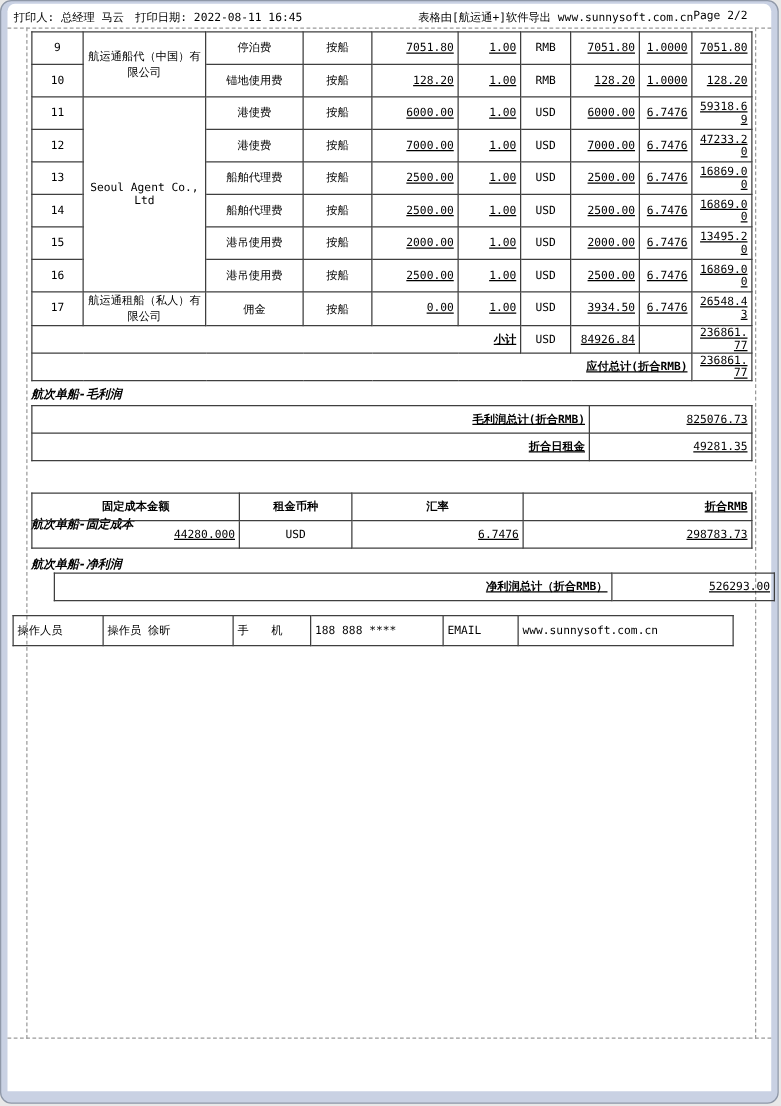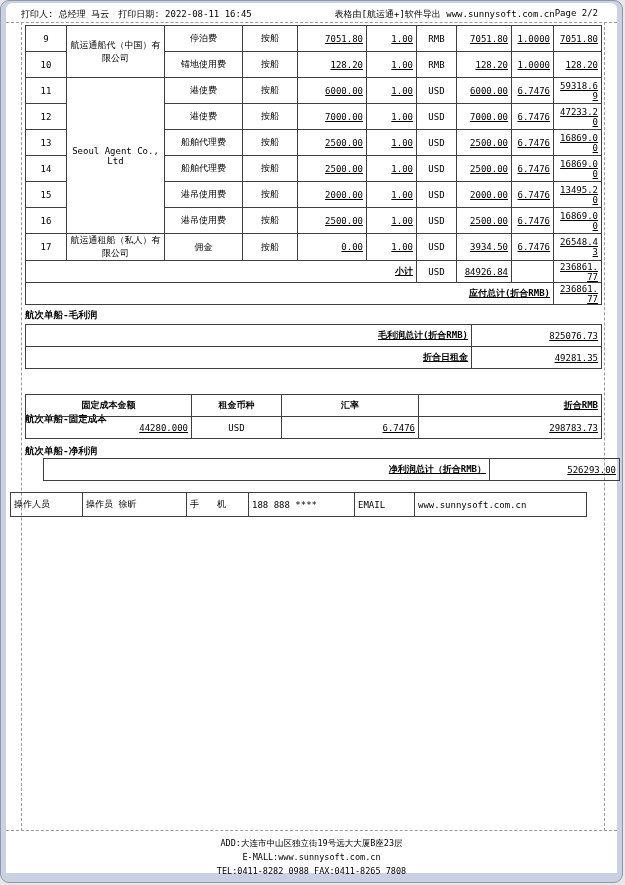--- a/index.html
+++ b/index.html
@@ -21,41 +21,41 @@
   .content{position:absolute;inset:0;font-size:9px;color:#000;}
 
   
   .m-line{position:absolute;pointer-events:none;}
   .m-top   {top:19px;left:0;right:0;border-top:1px dashed #9a9a9a;}
   .m-bottom{top:827px;left:0;right:0;border-top:1px dashed #9a9a9a;}
   .m-left  {top:19px;left:15px;height:809px;border-left:1px dashed #9a9a9a;}
   .m-right {top:19px;left:598px;height:809px;border-left:1px dashed #9a9a9a;}
 
   .print-header{
-    position:absolute;top:5px;left:15px;right:19px;
+    position:absolute;top:5px;left:5px;right:19px;
     display:flex;align-items:center;font-size:9px;text-align:right;
   }
   .print-header span{white-space:pre;}
   .print-header .rgt{margin-left:auto;display:flex;}
 
   table{border-collapse:collapse;table-layout:fixed;}
   td,th{
     border:1px solid #3f3f3f;padding:0 3px;
     overflow:hidden;font-weight:normal;font-size:9px;
     word-break:break-all;
   }
   .num{text-align:right;text-decoration:underline;}
   .ctr{text-align:center;}
   .bld{font-weight:bold;}
 
   .fee-table{position:absolute;top:22px;left:19px;width:576px;}
   .fee-table tr.data-row{height:26px;}
   .fee-table tr.sum-row{height:22px;}
 
-  .sec-title{position:absolute;left:19px;font-weight:bold;font-size:9.5px;}
+  .sec-title{position:absolute;left:19px;font-weight:bold;font-size:9.5px;font-style:italic;}
   .t-gp{top:306px;}
   .t-fc{top:378px;margin-top:32px;}
   .t-np{top:442px;}
 
   .gp-table{position:absolute;top:321px;left:19px;width:576px;}
   .gp-table tr{height:22px;}
   .fc-table{position:absolute;top:391px;left:19px;width:576px;}
   .fc-table tr{height:22px;}
   .np-table{position:absolute;top:455px;left:37px;width:576px;}
   .np-table tr{height:22px;}
@@ -289,21 +289,16 @@
           <td>操作人员</td>
           <td>操作员 徐昕</td>
           <td>手　　机</td>
           <td>188 888 ****</td>
           <td>EMAIL</td>
           <td>www.sunnysoft.com.cn</td>
         </tr>
       </tbody>
         </table>
 
-      <div class="page-footer">
-        <div>ADD:大连市中山区独立街19号远大大厦B座23层</div>
-        <div>E-MALL:www.sunnysoft.com.cn</div>
-        <div>TEL:0411-8282 0988 FAX:0411-8265 7808</div>
-      </div>
 
     </div>
   </div>
 </div>
 
 </body></html>

